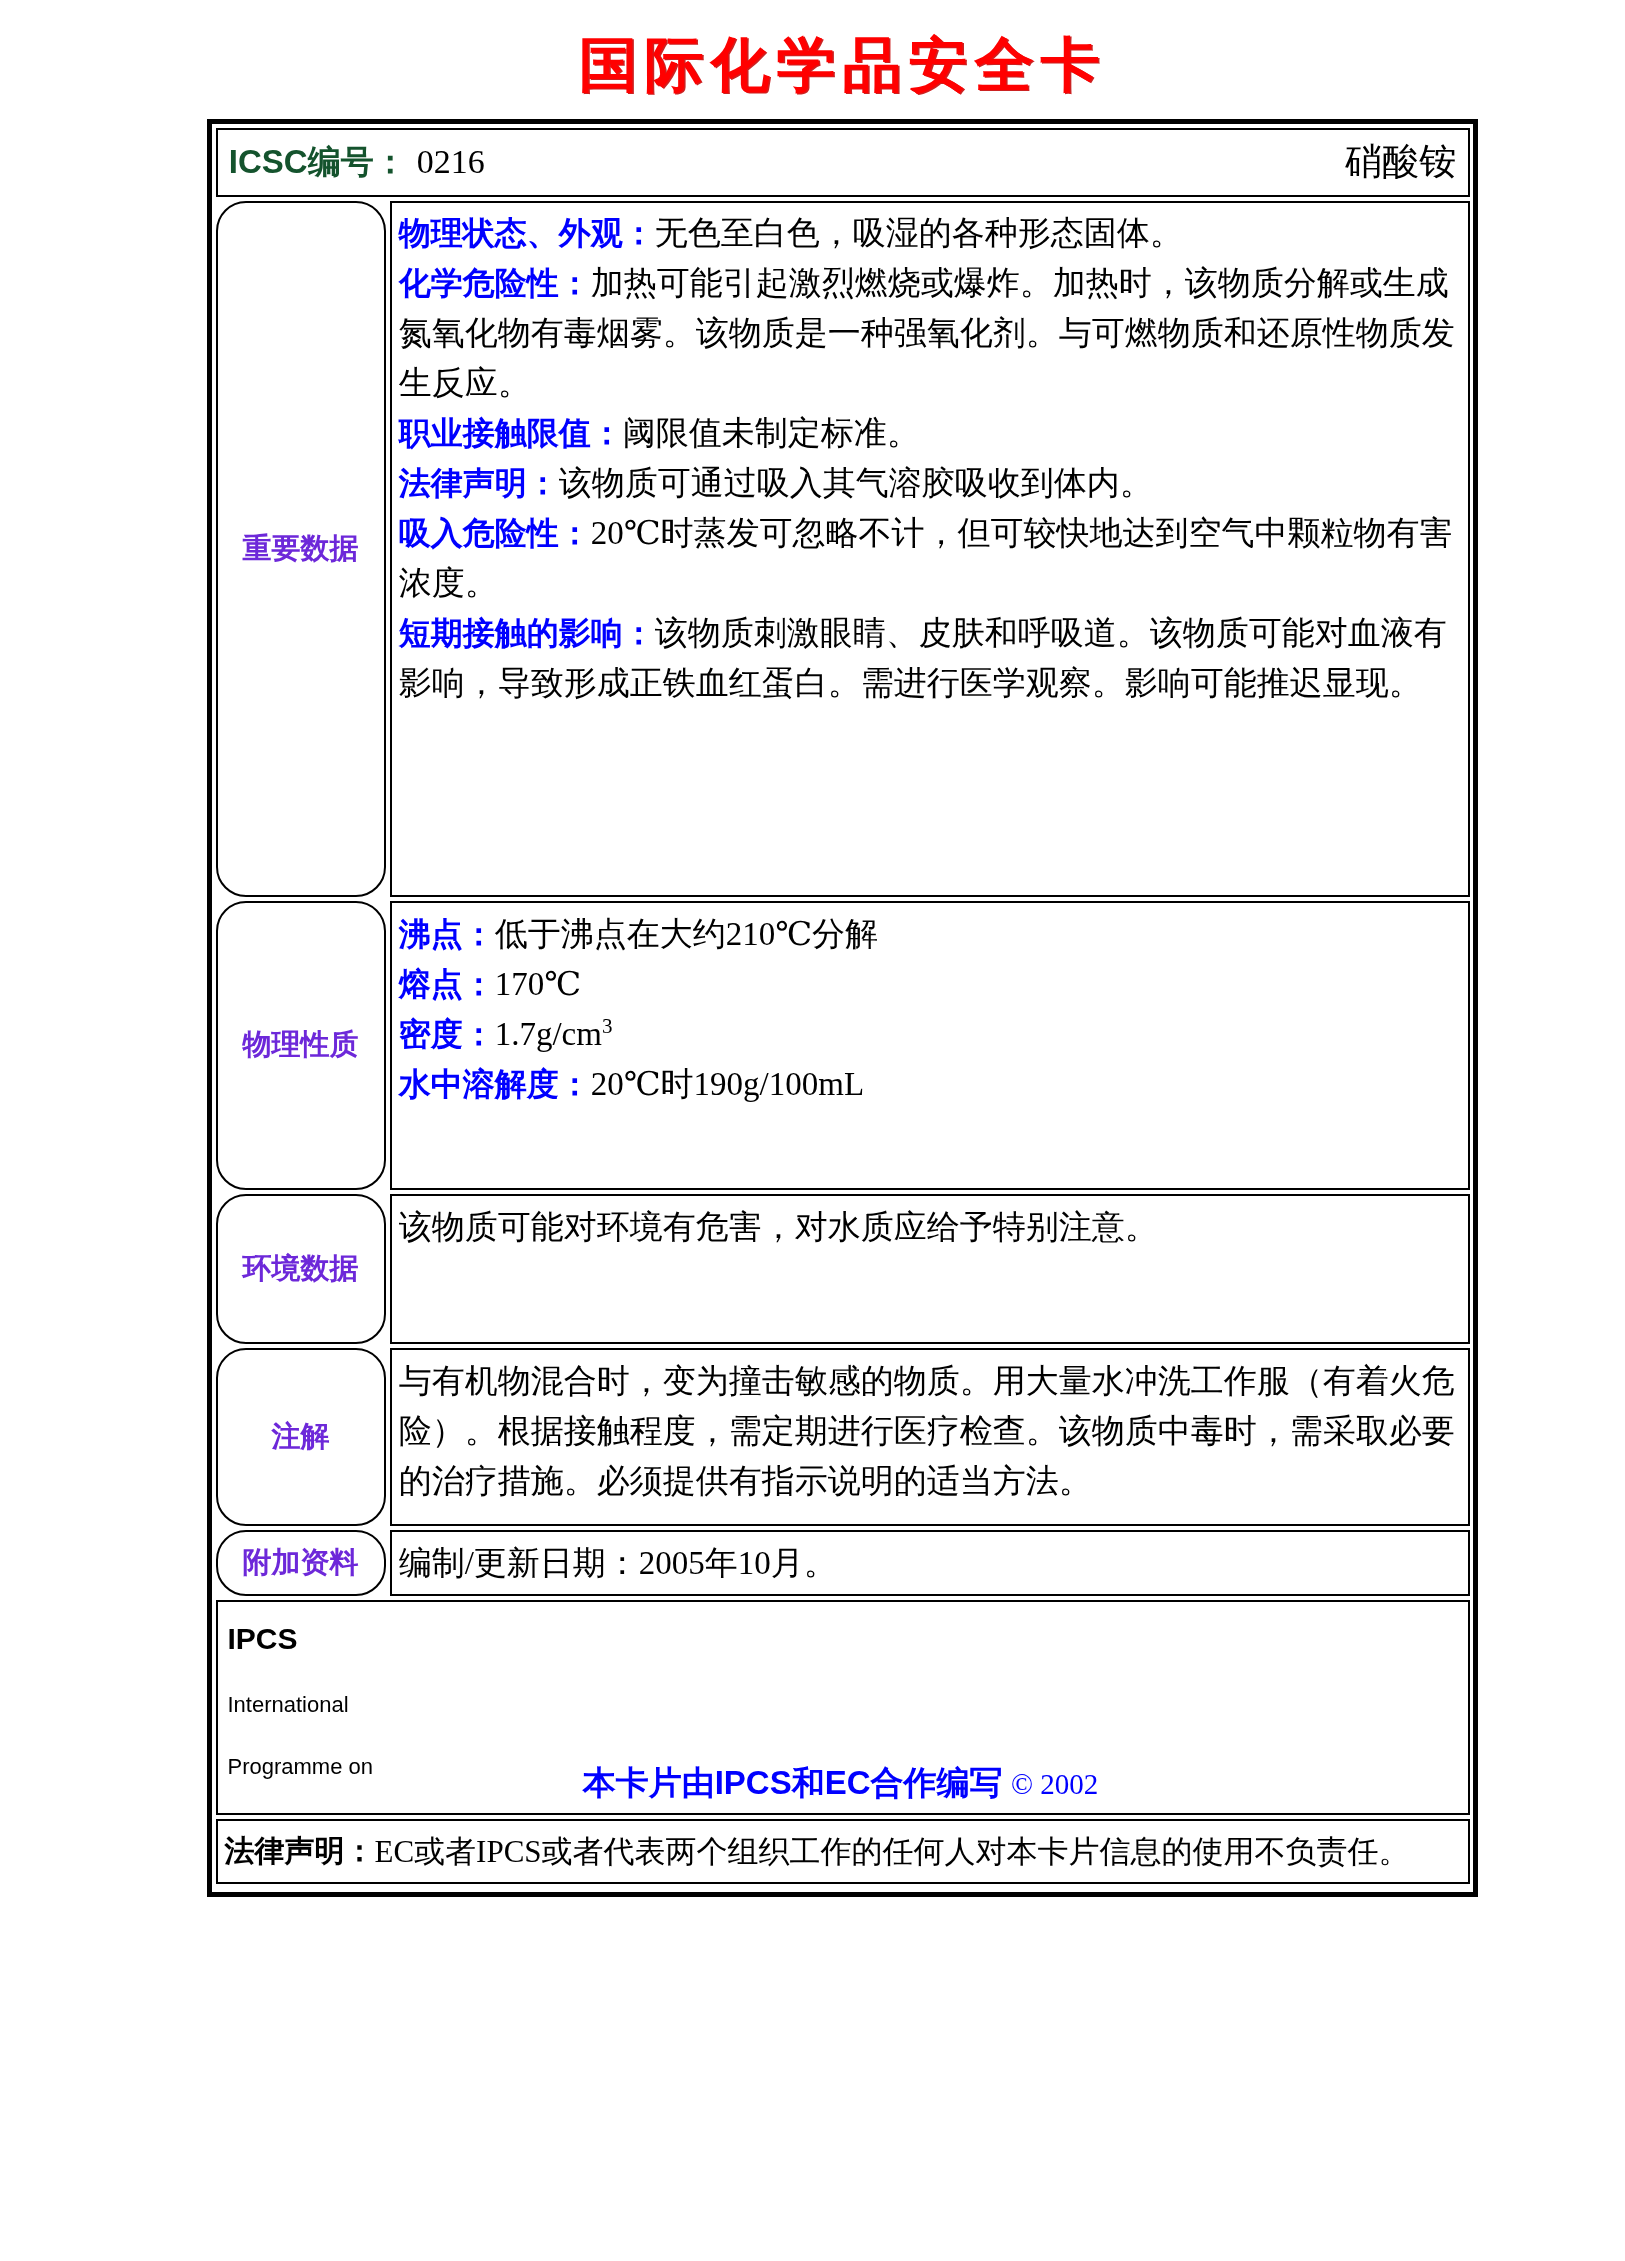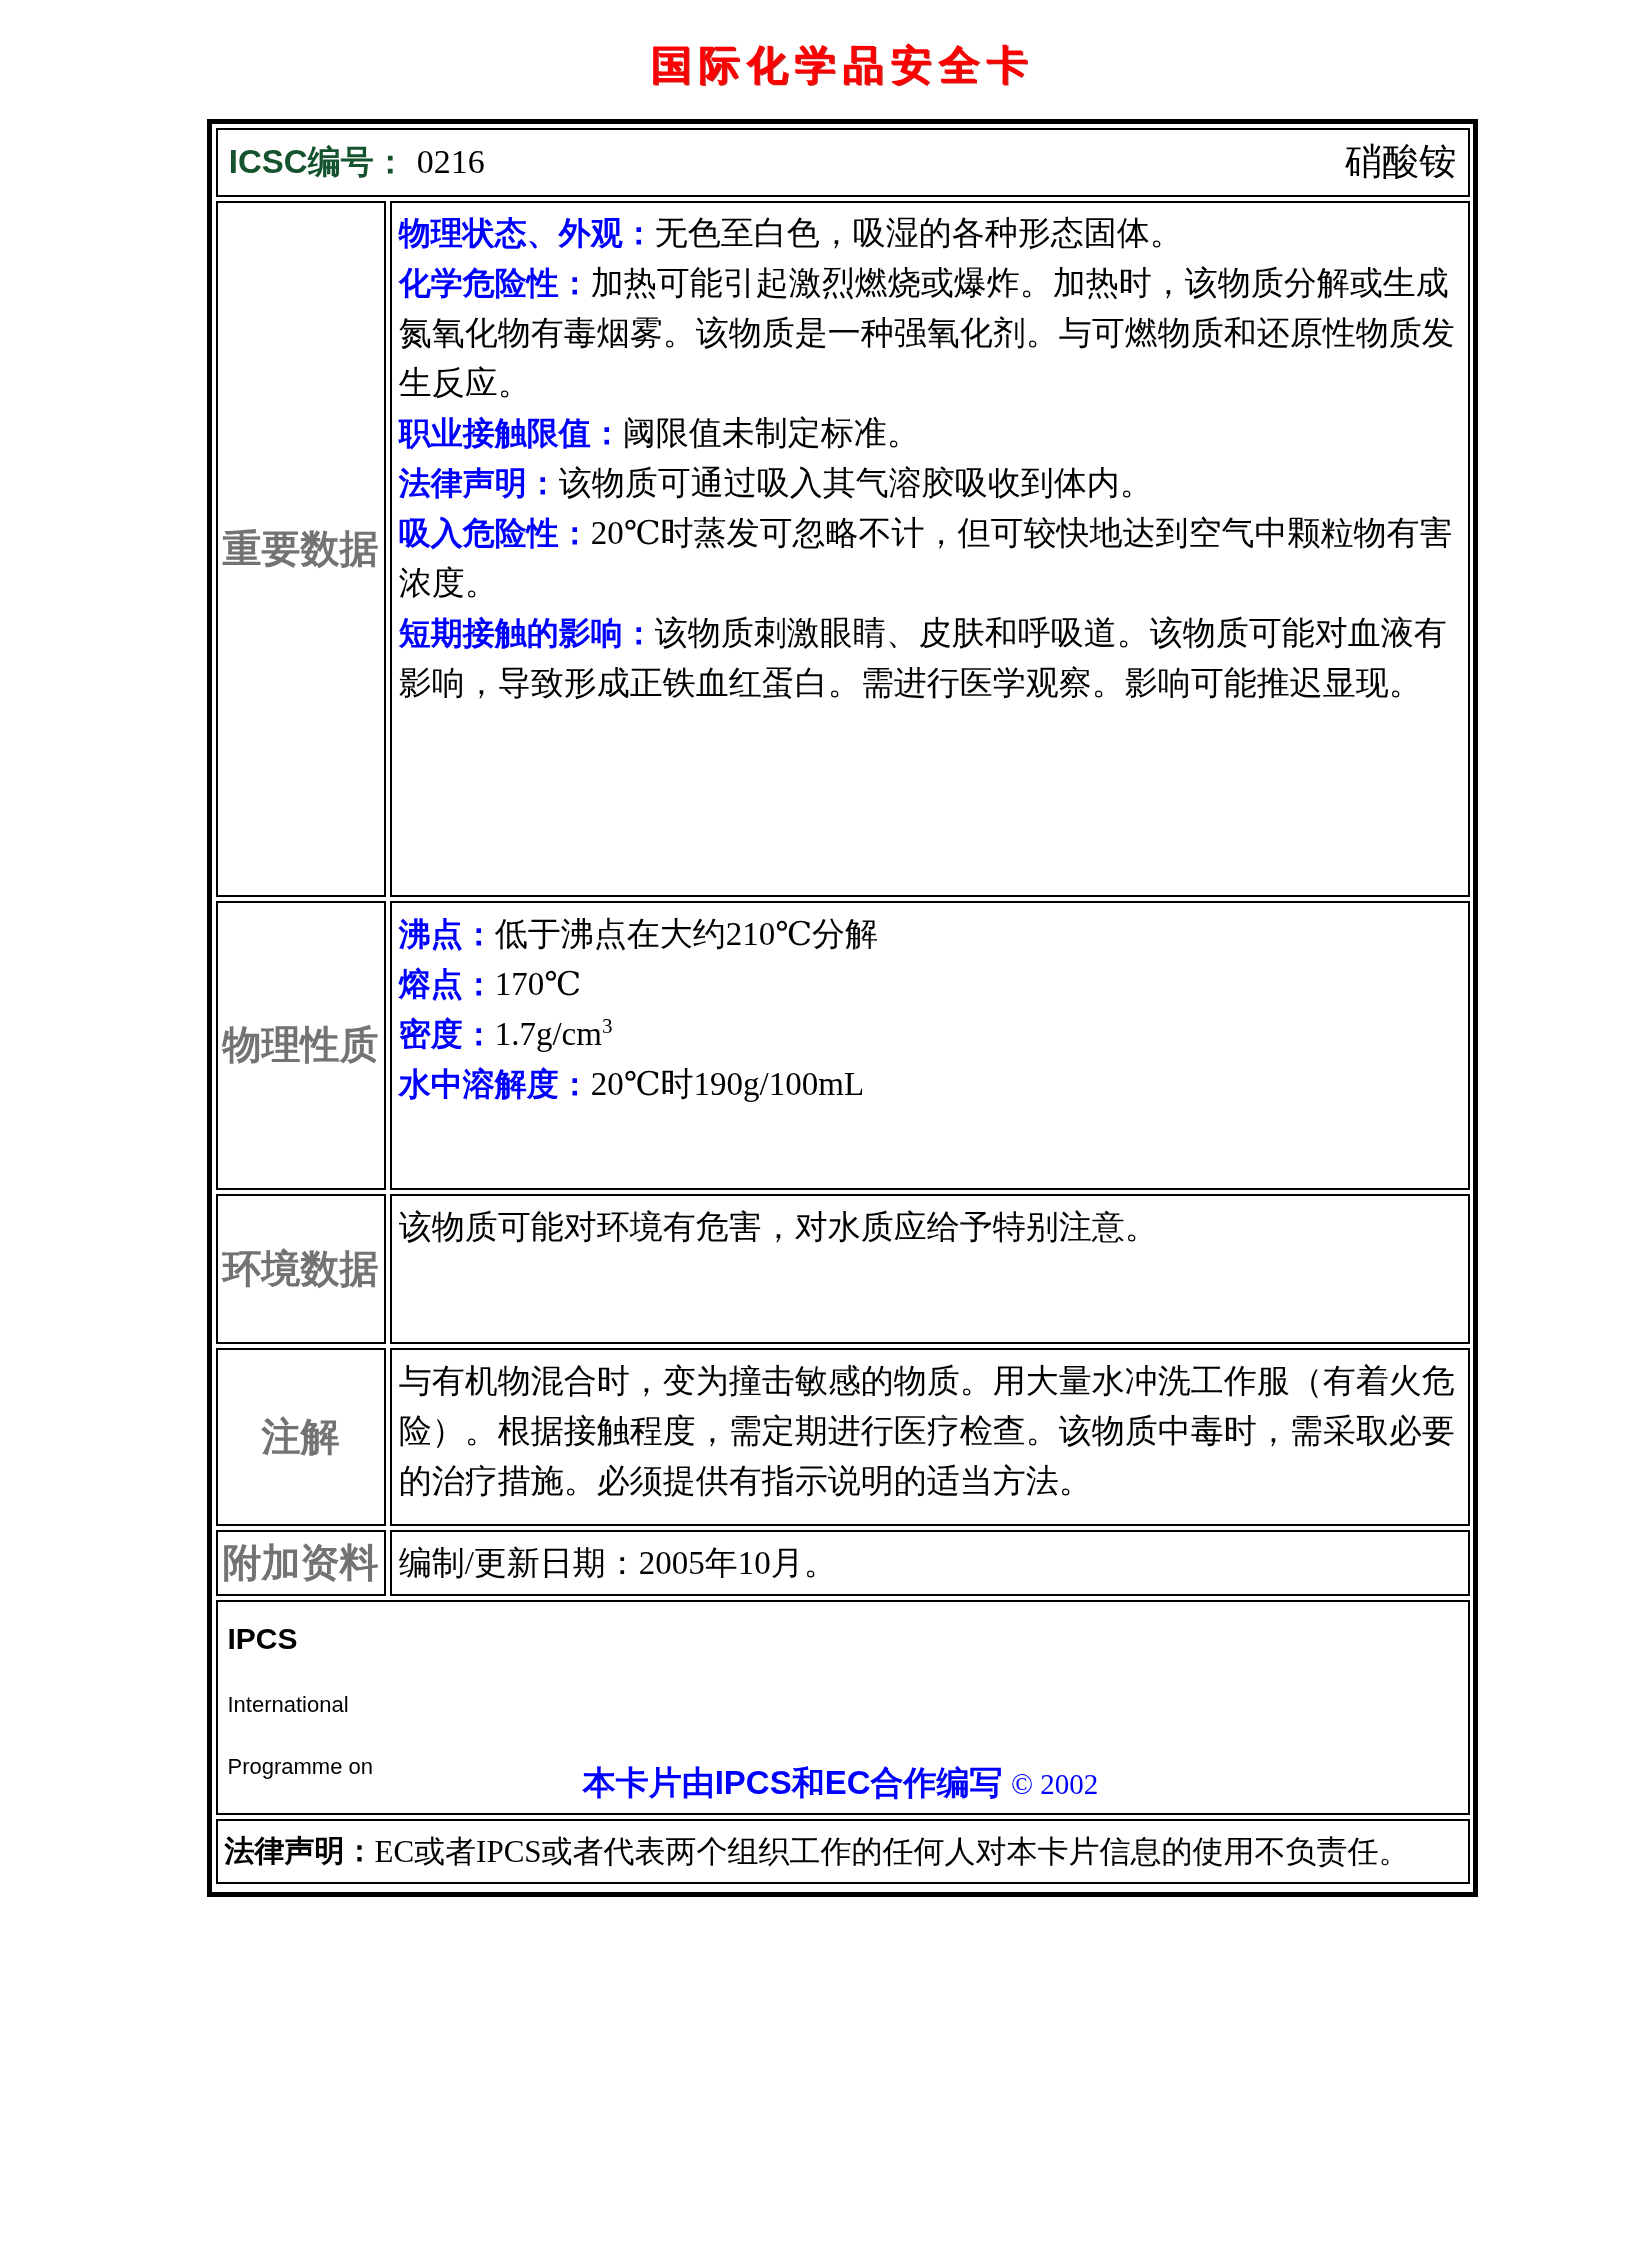--- a/index.html
+++ b/index.html
@@ -12,21 +12,21 @@
   }
   .page { width: 1626px; height: 2261px; overflow: hidden; }
 
   .page-title {
     margin: 28px 0 17px 207px;
     width: 1271px;
     text-align: center;
     color: #ff0000;
     font-family: "DejaVu Serif", serif;
     font-weight: bold;
-    font-size: 41px;
+    font-size: 59px;
     line-height: 74px;
     letter-spacing: 7px;
     text-shadow: 1.4px 1.4px 0 #cc2222;
   }
 
   .card {
     margin-left: 207px;
     width: 1271px;
     border: 5.7px solid #000;
     padding: 3.5px;
@@ -57,25 +57,26 @@
     font-family: "Liberation Sans", sans-serif;
     font-weight: bold;
     font-size: 33px;
   }
   .hv { font-size: 34px; padding-left: 10px; }
   .chem { font-size: 37px; }
 
   .label-cell {
     flex: 0 0 170px;
     display: flex; align-items: center; justify-content: center;
-    color: #737373;
-    font-family: "Liberation Sans", sans-serif;
-    font-weight: bold;
-    font-size: 39px;
+    color: #6d28d9;
+    font-family: "Liberation Sans", sans-serif;
+    font-weight: bold;
+    font-size: 29px;
     text-align: center;
+    border-radius: 30px;
   }
   .content-cell {
     flex: 1;
     padding: 5.7px 11.3px 5.7px 7px;
     font-size: 33px;
     line-height: 50px;
   }
   .content-cell p { margin: 0; }
   .k {
     color: #0000ff;

